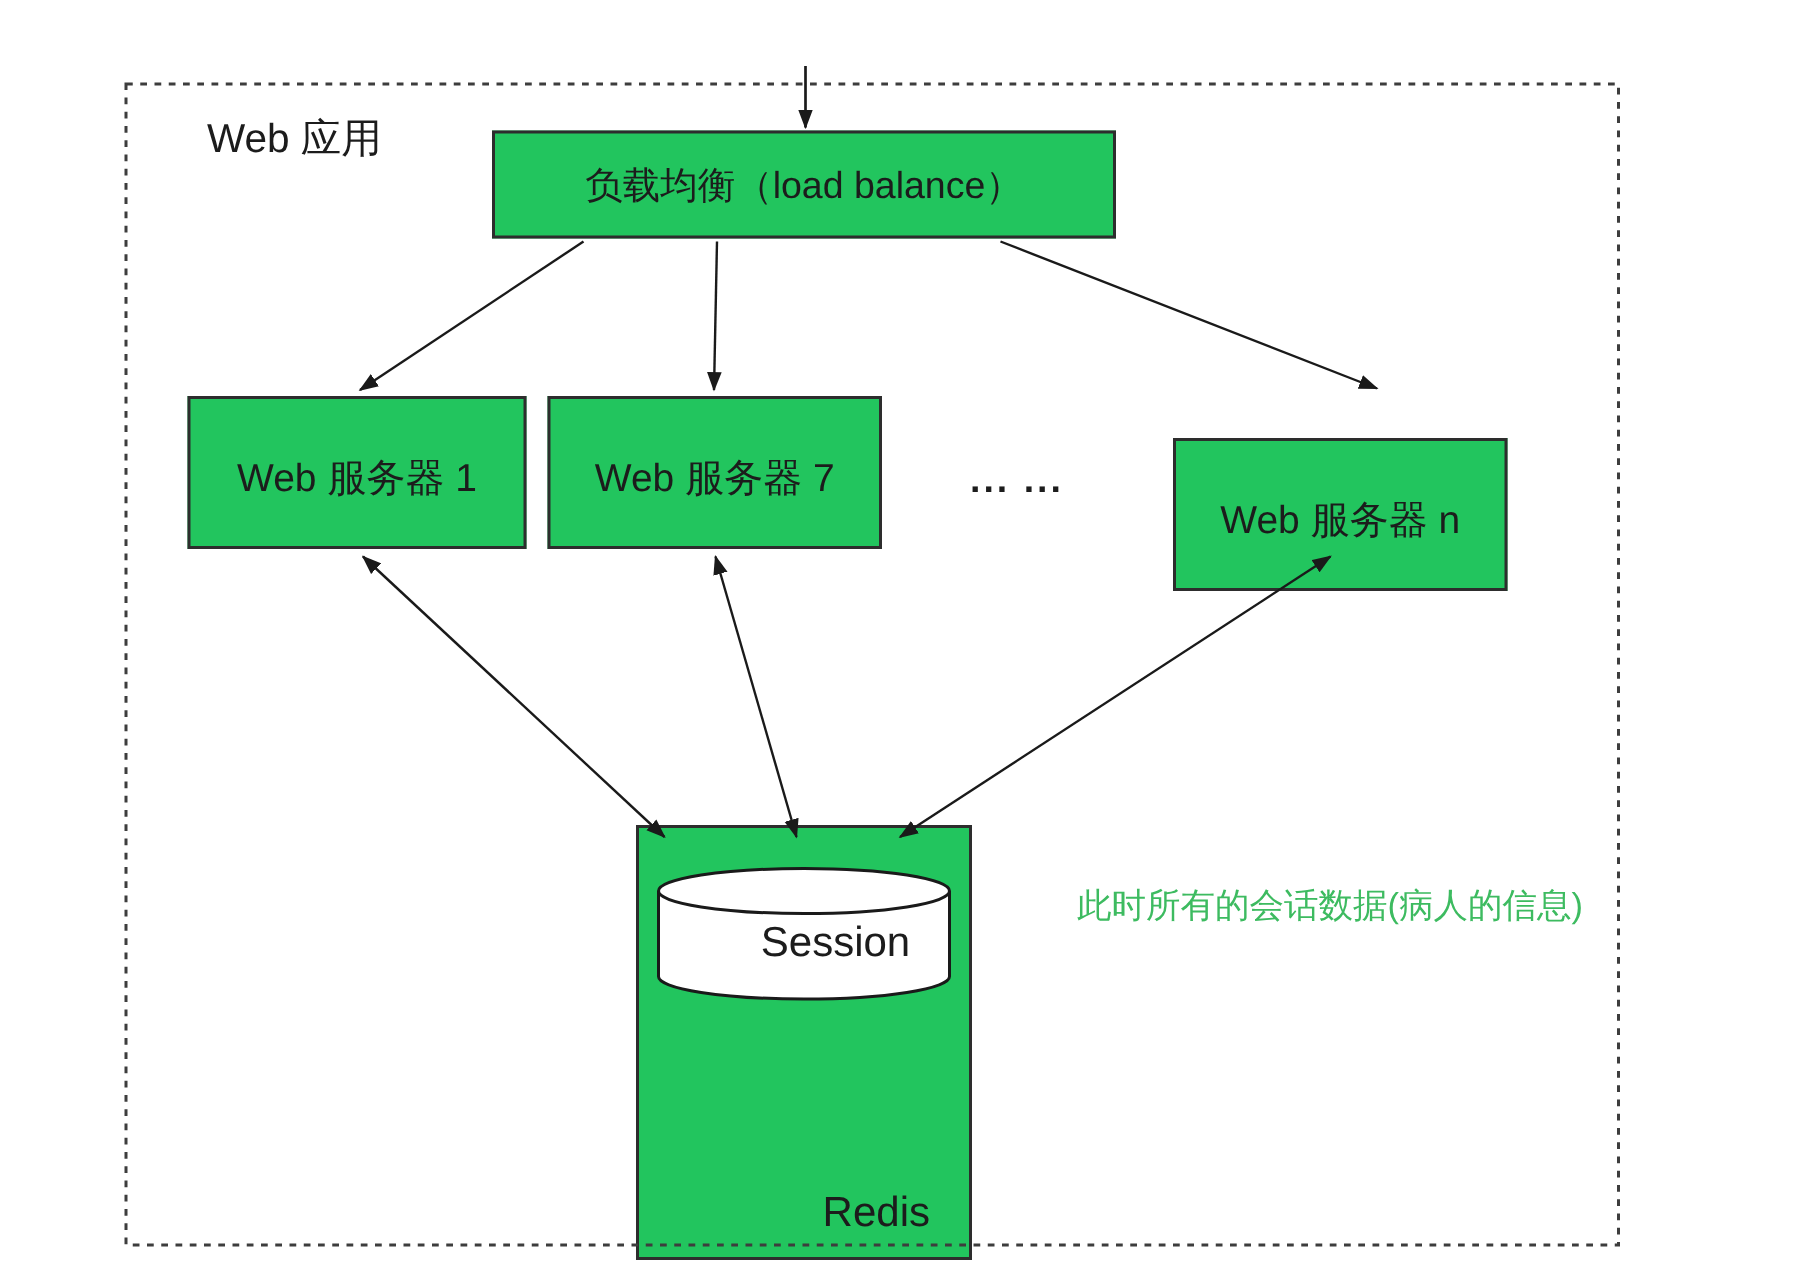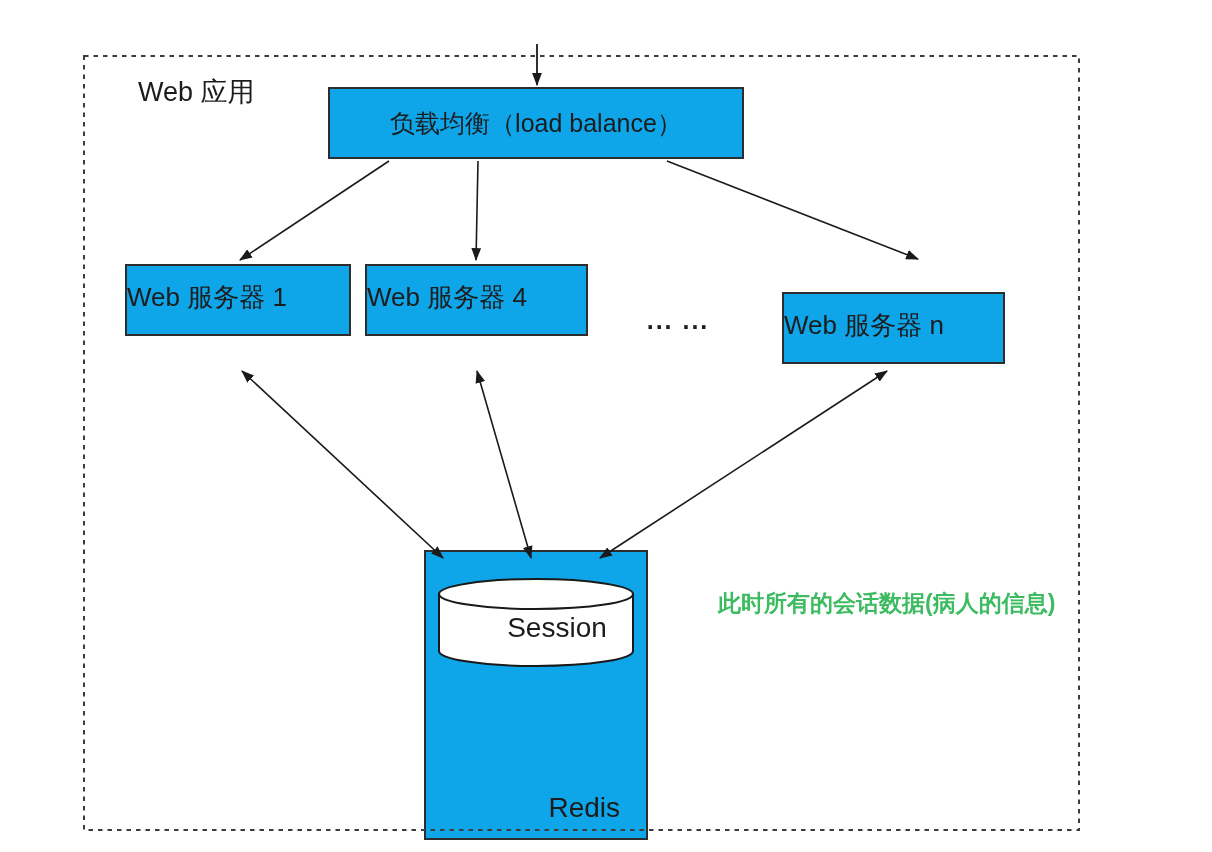--- a/index.html
+++ b/index.html
@@ -22,35 +22,36 @@
     left: 0; top: 0;
     width: 1212px; height: 852px;
     z-index: 2;
     pointer-events: none;
   }
   
   .node {
     position: absolute;
     box-sizing: border-box;
     border: 2px solid #2d2d2d;
-    background: #0ea5e9;
+    background: #22c55e;
     z-index: 1;
   }
   .node-lb {
     left: 328px; top: 87px;
     width: 416px; height: 72px;
     display: flex;
     align-items: center;
     justify-content: center;
     font-size: 25px;
   }
   .node-server {
     top: 264px;
-    height: 72px;
-    padding-top: 14px;
+    height: 102px;
+    text-align: center;
+    padding-top: 35px;
     font-size: 26px;
   }
   .node-server1 { left: 125px; width: 226px; }
   .node-server2 { left: 365px; width: 223px; }
   .node-servern { left: 782px; width: 223px; margin-top: 28px; }
   .node-redis {
     left: 424px; top: 550px;
     width: 224px; height: 290px; text-align: center;
   }
   .redis-label {
@@ -127,29 +128,29 @@
   <div class="container-label">Web 应用</div>
 
   <div class="node node-lb">
     <span>负载均衡（load balance）</span>
   </div>
 
   <div class="node node-server node-server1">
     <span>Web 服务器 1</span>
   </div>
   <div class="node node-server node-server2">
-    <span>Web 服务器 4</span>
+    <span>Web 服务器 7</span>
   </div>
   <div class="ellipsis-dots">... ...</div>
   <div class="node node-server node-servern">
     <span>Web 服务器 n</span>
   </div>
 
   <div class="node node-redis">
     <span class="redis-label">Redis</span>
   </div>
   <div class="session-label">Session</div>
 
-  <div class="note" style="color: rgb(61, 187, 96); font-weight: bold;">
+  <div class="note" style="color: rgb(61, 187, 96);">
     <div>此时所有的会话数据(病人的信息)</div>
   </div>
 
 </div>
 
 </body></html>

